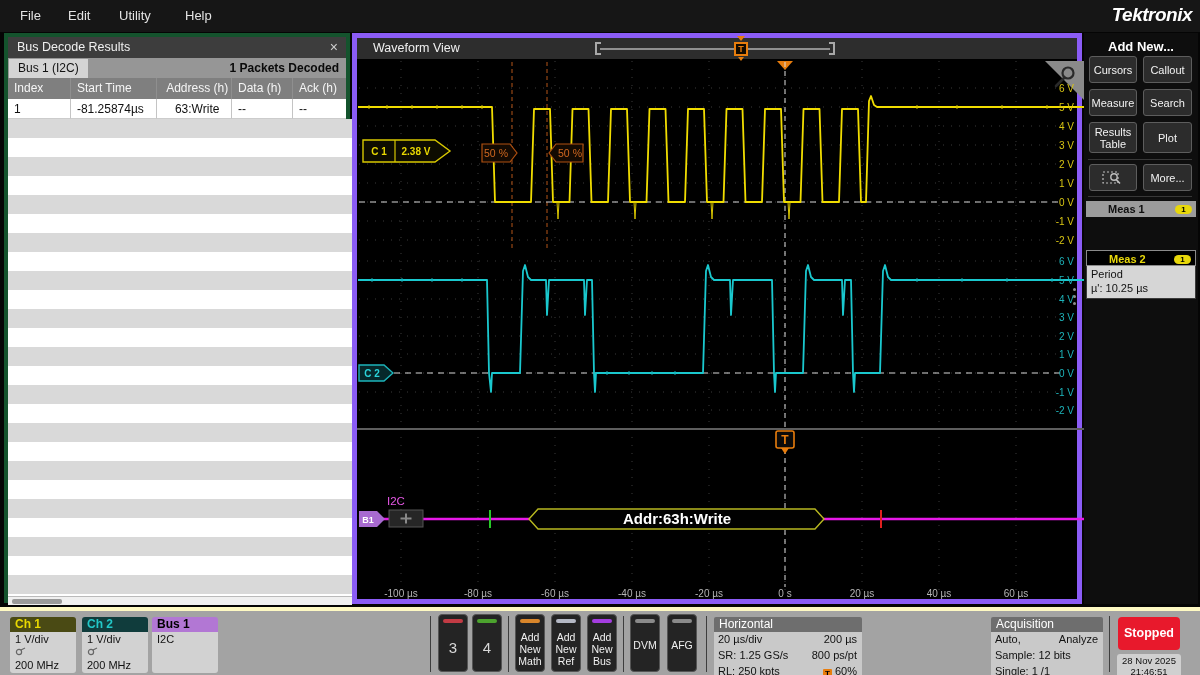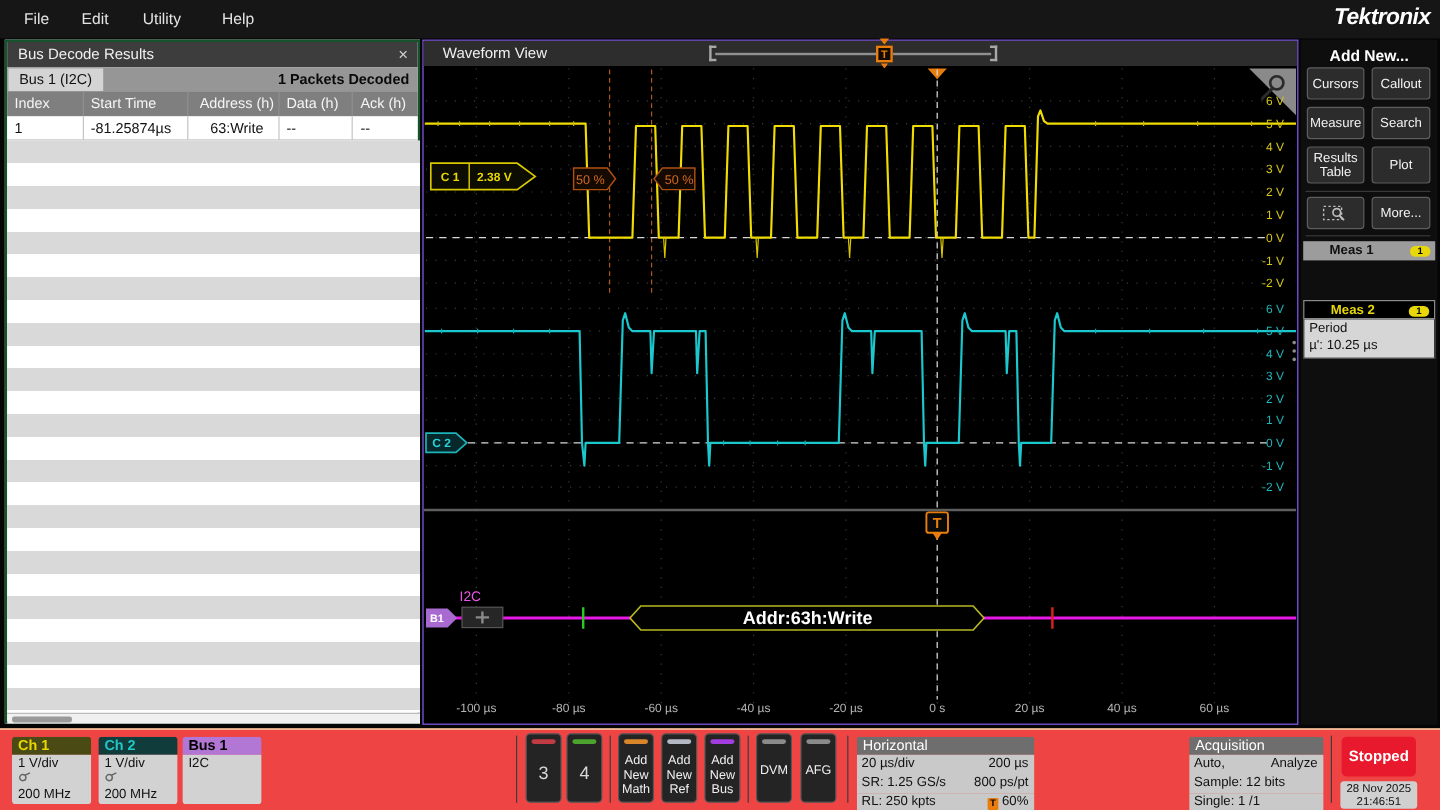--- a/index.html
+++ b/index.html
@@ -6,38 +6,38 @@
   html,body { background:#000; }
   body { font-family:"Liberation Sans", sans-serif; }
   #app { position:relative; width:1200px; height:675px; background:#050505; overflow:hidden; }
 
   
   .menubar { position:absolute; left:0; top:0; width:1200px; height:32px; background:#161616; }
   .menu-item { position:absolute; top:0; height:32px; line-height:32px; color:#e4e4e4; font-size:13px; padding:0 6px; cursor:default; }
   .logo { position:absolute; right:8px; top:4px; color:#fff; font-size:19px; font-weight:800; letter-spacing:-0.5px; font-style:italic; }
 
   
-  .left-panel { position:absolute; left:4px; top:33px; width:346px; height:570px; border:2px solid #14532d; background:#fff; }
+  .left-panel { position:absolute; left:4px; top:33px; width:346px; height:570px; border:4px solid #14532d; background:#fff; }
   .lp-title { position:absolute; left:0; top:0; width:100%; height:21px; background:#3d3d3d; color:#f0f0f0; font-size:12.5px; line-height:21px; padding-left:9px; }
   .lp-close { position:absolute; right:8px; top:0; color:#cfcfcf; font-size:14px; line-height:21px; cursor:pointer; }
   .lp-tabrow { position:absolute; left:0; top:21px; width:100%; height:20px; background:#969696; }
   .lp-tab { position:absolute; left:1px; top:1px; height:19px; background:#d4d4d4; color:#111; font-size:12px; line-height:19px; padding:0 9px; }
   .lp-packets { position:absolute; right:7px; top:0; color:#0a0a0a; font-size:12px; font-weight:bold; line-height:20px; }
   .lp-header { position:absolute; left:0; top:41px; width:100%; height:21px; background:#7f7f7f; display:flex; }
   .lp-header .cell { color:#f5f5f5; font-size:12px; line-height:21px; padding-left:6px; border-right:1px solid #8f8f8f; }
   .lp-row { position:absolute; left:0; top:62px; width:100%; height:20px; background:#fff; display:flex; }
   .lp-row .cell { color:#111; font-size:12px; line-height:20px; padding-left:6px; border-right:1px solid #c4c4c4; border-bottom:1px solid #cccccc; }
   .c0{width:64px;} .c1{width:88px;} .c2{width:76px;text-align:center;} .c3{width:62px;} .c4{width:54px; border-right:none!important;}
   .lp-stripes { position:absolute; left:0; top:82px; width:344px; height:477px;
     background:repeating-linear-gradient(180deg, #d9d9d9 0 19px, #ffffff 19px 38px); }
   .lp-scroll { position:absolute; left:0; top:559px; width:344px; height:9px; background:#f0f0f0; border-top:1px solid #bbb; }
   .lp-thumb { position:absolute; left:4px; top:2px; width:50px; height:5px; background:#9a9a9a; border-radius:2px; }
 
   
-  .wave-panel { position:absolute; left:352px; top:33px; width:730px; height:571px; border:1px solid #8b5cf6; background:#000; }
+  .wave-panel { position:absolute; left:352px; top:33px; width:730px; height:571px; border:5px solid #8b5cf6; background:#000; }
   .wv-title { position:absolute; left:0; top:0; width:100%; height:21px; background:#2d2d2d; color:#f0f0f0; font-size:12.5px; line-height:21px; padding-left:16px; }
   .wv-slider { position:absolute; left:238px; top:0px; width:240px; height:21px; }
   .wv-track { position:absolute; left:5px; top:10px; width:230px; height:2px; background:#909090; }
   .wv-brk { position:absolute; top:4px; width:6px; height:13px; border-top:2px solid #a8a8a8; border-bottom:2px solid #a8a8a8; }
   .wv-brk.l { left:0; border-left:2px solid #a8a8a8; }
   .wv-brk.r { right:0; border-right:2px solid #a8a8a8; }
   .wv-handle { position:absolute; left:139px; top:4px; width:14px; height:14px; background:#120a00; border:2px solid #e87d0d; color:#e87d0d; font-size:9px; font-weight:bold; text-align:center; line-height:10px; cursor:grab; }
   .wv-handle:before { content:""; position:absolute; left:1px; top:-8px; border-left:4px solid transparent; border-right:4px solid transparent; border-top:5px solid #e87d0d; }
   .wv-handle:after  { content:""; position:absolute; left:2px; bottom:-7px; border-left:3px solid transparent; border-right:3px solid transparent; border-top:4px solid #e87d0d; }
   .drag-dots { position:absolute; right:1px; top:250px; display:flex; flex-direction:column; gap:4px; }
@@ -54,21 +54,21 @@
   .rp-title { position:absolute; left:0; top:6px; width:100%; text-align:center; color:#fff; font-size:13px; font-weight:bold; }
   .rp-btn { position:absolute; background:#2c2c2c; border:1px solid #5d5d5d; border-radius:3px; color:#f2f2f2; font-size:11px; text-align:center; display:flex; align-items:center; justify-content:center; line-height:12px; cursor:pointer; }
   .rp-sep { position:absolute; left:4px; width:104px; height:1px; background:#383838; }
   .meas-card { position:absolute; left:2px; width:110px; cursor:pointer; }
   .meas-head { height:16px; background:#9c9c9c; color:#101010; font-size:11px; font-weight:bold; line-height:16px; padding:0 22px; position:relative; }
   .meas-head.sel { background:#000; color:#e8d80a; border:1px solid #8a8a8a; }
   .meas-badge { position:absolute; right:4px; top:3.5px; width:17px; height:9px; background:#e8d80a; border-radius:5px; color:#000; font-size:8px; font-weight:bold; line-height:9px; text-align:center; }
   .meas-body { background:#d6d6d6; color:#111; font-size:11px; padding:2px 4px 3px; line-height:13.5px; border:1px solid #3a3a3a; border-top:none; }
 
   
-  .bottom-bar { position:absolute; left:0; top:607px; width:1200px; height:68px; background:#ef4444; border-top:1px solid #fef9c3; }
+  .bottom-bar { position:absolute; left:0; top:607px; width:1200px; height:68px; background:#a3a3a3; border-top:4px solid #fef9c3; }
   .ch-badge { position:absolute; top:6px; width:66px; height:56px; border-radius:3px; overflow:hidden; cursor:pointer; }
   .ch-head { height:15px; font-size:12px; font-weight:bold; line-height:15px; padding-left:5px; }
   .ch-body { height:41px; background:#d2d2d2; color:#111; font-size:11px; padding:1px 0 0 5px; line-height:13px; }
   .probe-ic { display:inline-block; width:12px; height:9px; }
   .sq-btn { position:absolute; top:3px; width:30px; height:58px; background:#242424; border:1px solid #555; border-radius:4px; color:#e8e8e8; text-align:center; cursor:pointer; }
   .sq-stripe { position:absolute; left:4px; right:4px; top:4px; height:4px; border-radius:2px; }
   .sq-num { position:absolute; left:0; width:100%; top:24px; font-size:15px; color:#d8d8d8; }
   .sq-lbl { position:absolute; left:0; width:100%; top:16px; font-size:10.5px; line-height:12px; color:#f0f0f0; }
   .bb-sep { position:absolute; top:5px; height:56px; width:1px; background:#3e3e3e; }
   .info-panel { position:absolute; top:6px; border-radius:2px; overflow:hidden; cursor:pointer; }

